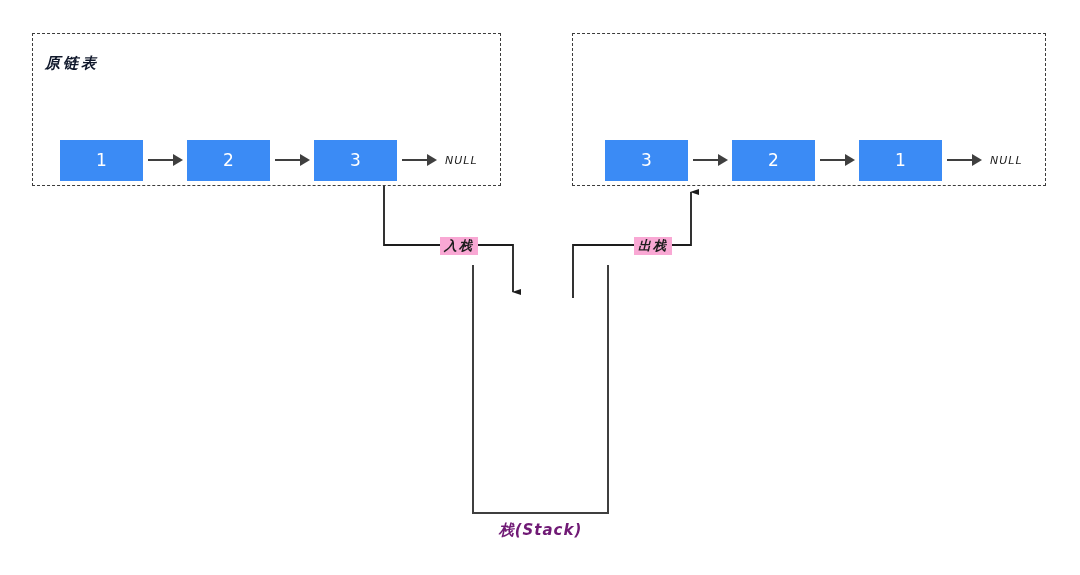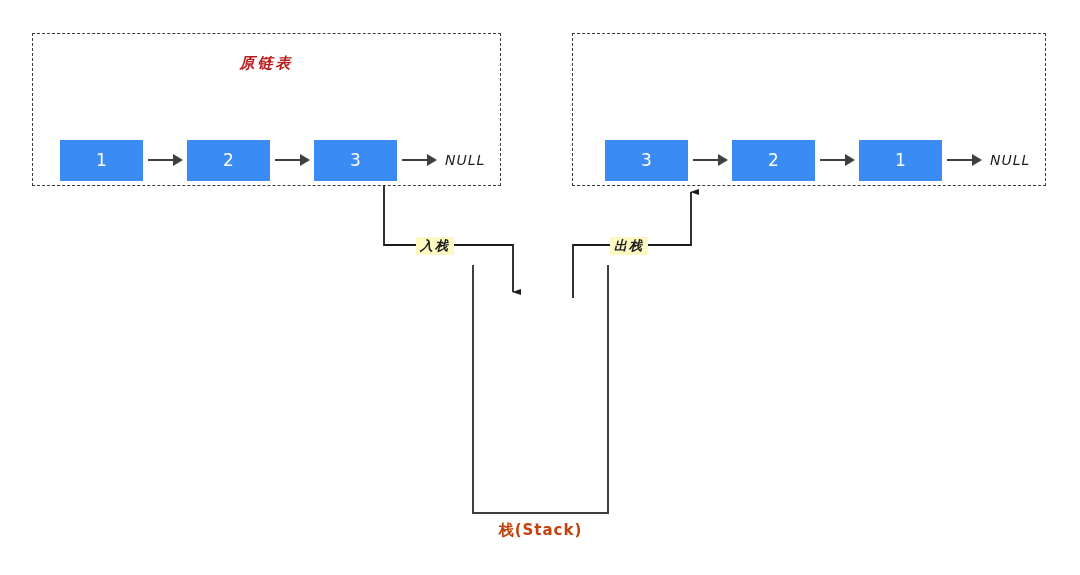--- a/index.html
+++ b/index.html
@@ -31,30 +31,30 @@
     position: absolute;
     border: 1.6px dashed #3c3c3c;
     background: transparent;
     box-sizing: border-box;
   }
   #panel-original { left: 32px;  top: 33px; width: 469px; height: 153px; }
   #panel-reversed { left: 572px; top: 33px; width: 474px; height: 153px; }
 
   .panel-title {
     position: absolute;
-    left: 0;
+    left: 12px;
     right: 0;
     top: 20px;
-    text-align: center;
+    text-align: left;
     font-family: "DejaVu Sans", sans-serif;
     font-size: 15px;
     font-weight: 600;
     font-style: italic;
     letter-spacing: 3px;
-    color: #b91c1c;
+    color: #0f172a;
     white-space: nowrap;
   }
 
   
   .list-row {
     position: absolute;
     top: 104px;
     left: 0;
     height: 44px;
     display: flex;
@@ -99,39 +99,40 @@
     width: 0;
     height: 0;
     border-top: 6px solid transparent;
     border-bottom: 6px solid transparent;
     border-left: 10px solid #3f3f3f;
   }
 
   .null-label {
     margin-left: 4px;
     font-family: "DejaVu Sans", sans-serif;
-    font-size: 14px;
+    font-size: 11px;
     font-style: italic;
     letter-spacing: 1px;
     color: #1d1d1d;
     white-space: nowrap;
   }
 
   
   .flow-label {
     position: absolute;
     font-family: "DejaVu Sans", sans-serif;
     font-size: 13px;
     font-weight: 600;
     font-style: italic;
     letter-spacing: 2px;
     color: #1d1d1d;
-    background: #fef9c3;
+    background: #f9a8d4;
     padding: 0 4px;
     white-space: nowrap;
+    margin-left: 24px;
   }
   #label-push { left: 416px; top: 237px; }
   #label-pop  { left: 610px; top: 237px; text-align: center; }
 
   
   #stack-shape {
     position: absolute;
     left: 472px;
     top: 265px;
     width: 137px;
@@ -145,22 +146,23 @@
   }
   #stack-caption {
     position: absolute;
     left: 472px;
     top: 521px;
     width: 137px;
     text-align: center;
     font-family: "DejaVu Sans", sans-serif;
     font-size: 15px;
     font-weight: 600;
+    font-style: italic;
     letter-spacing: 1px;
-    color: #c2410c;
+    color: #701a75;
     white-space: nowrap;
   }
 </style>
 </head>
 <body>
 
 <div id="canvas">
 
   <svg id="wires" viewBox="0 0 1080 575" xmlns="http://www.w3.org/2000/svg">
     <defs>

